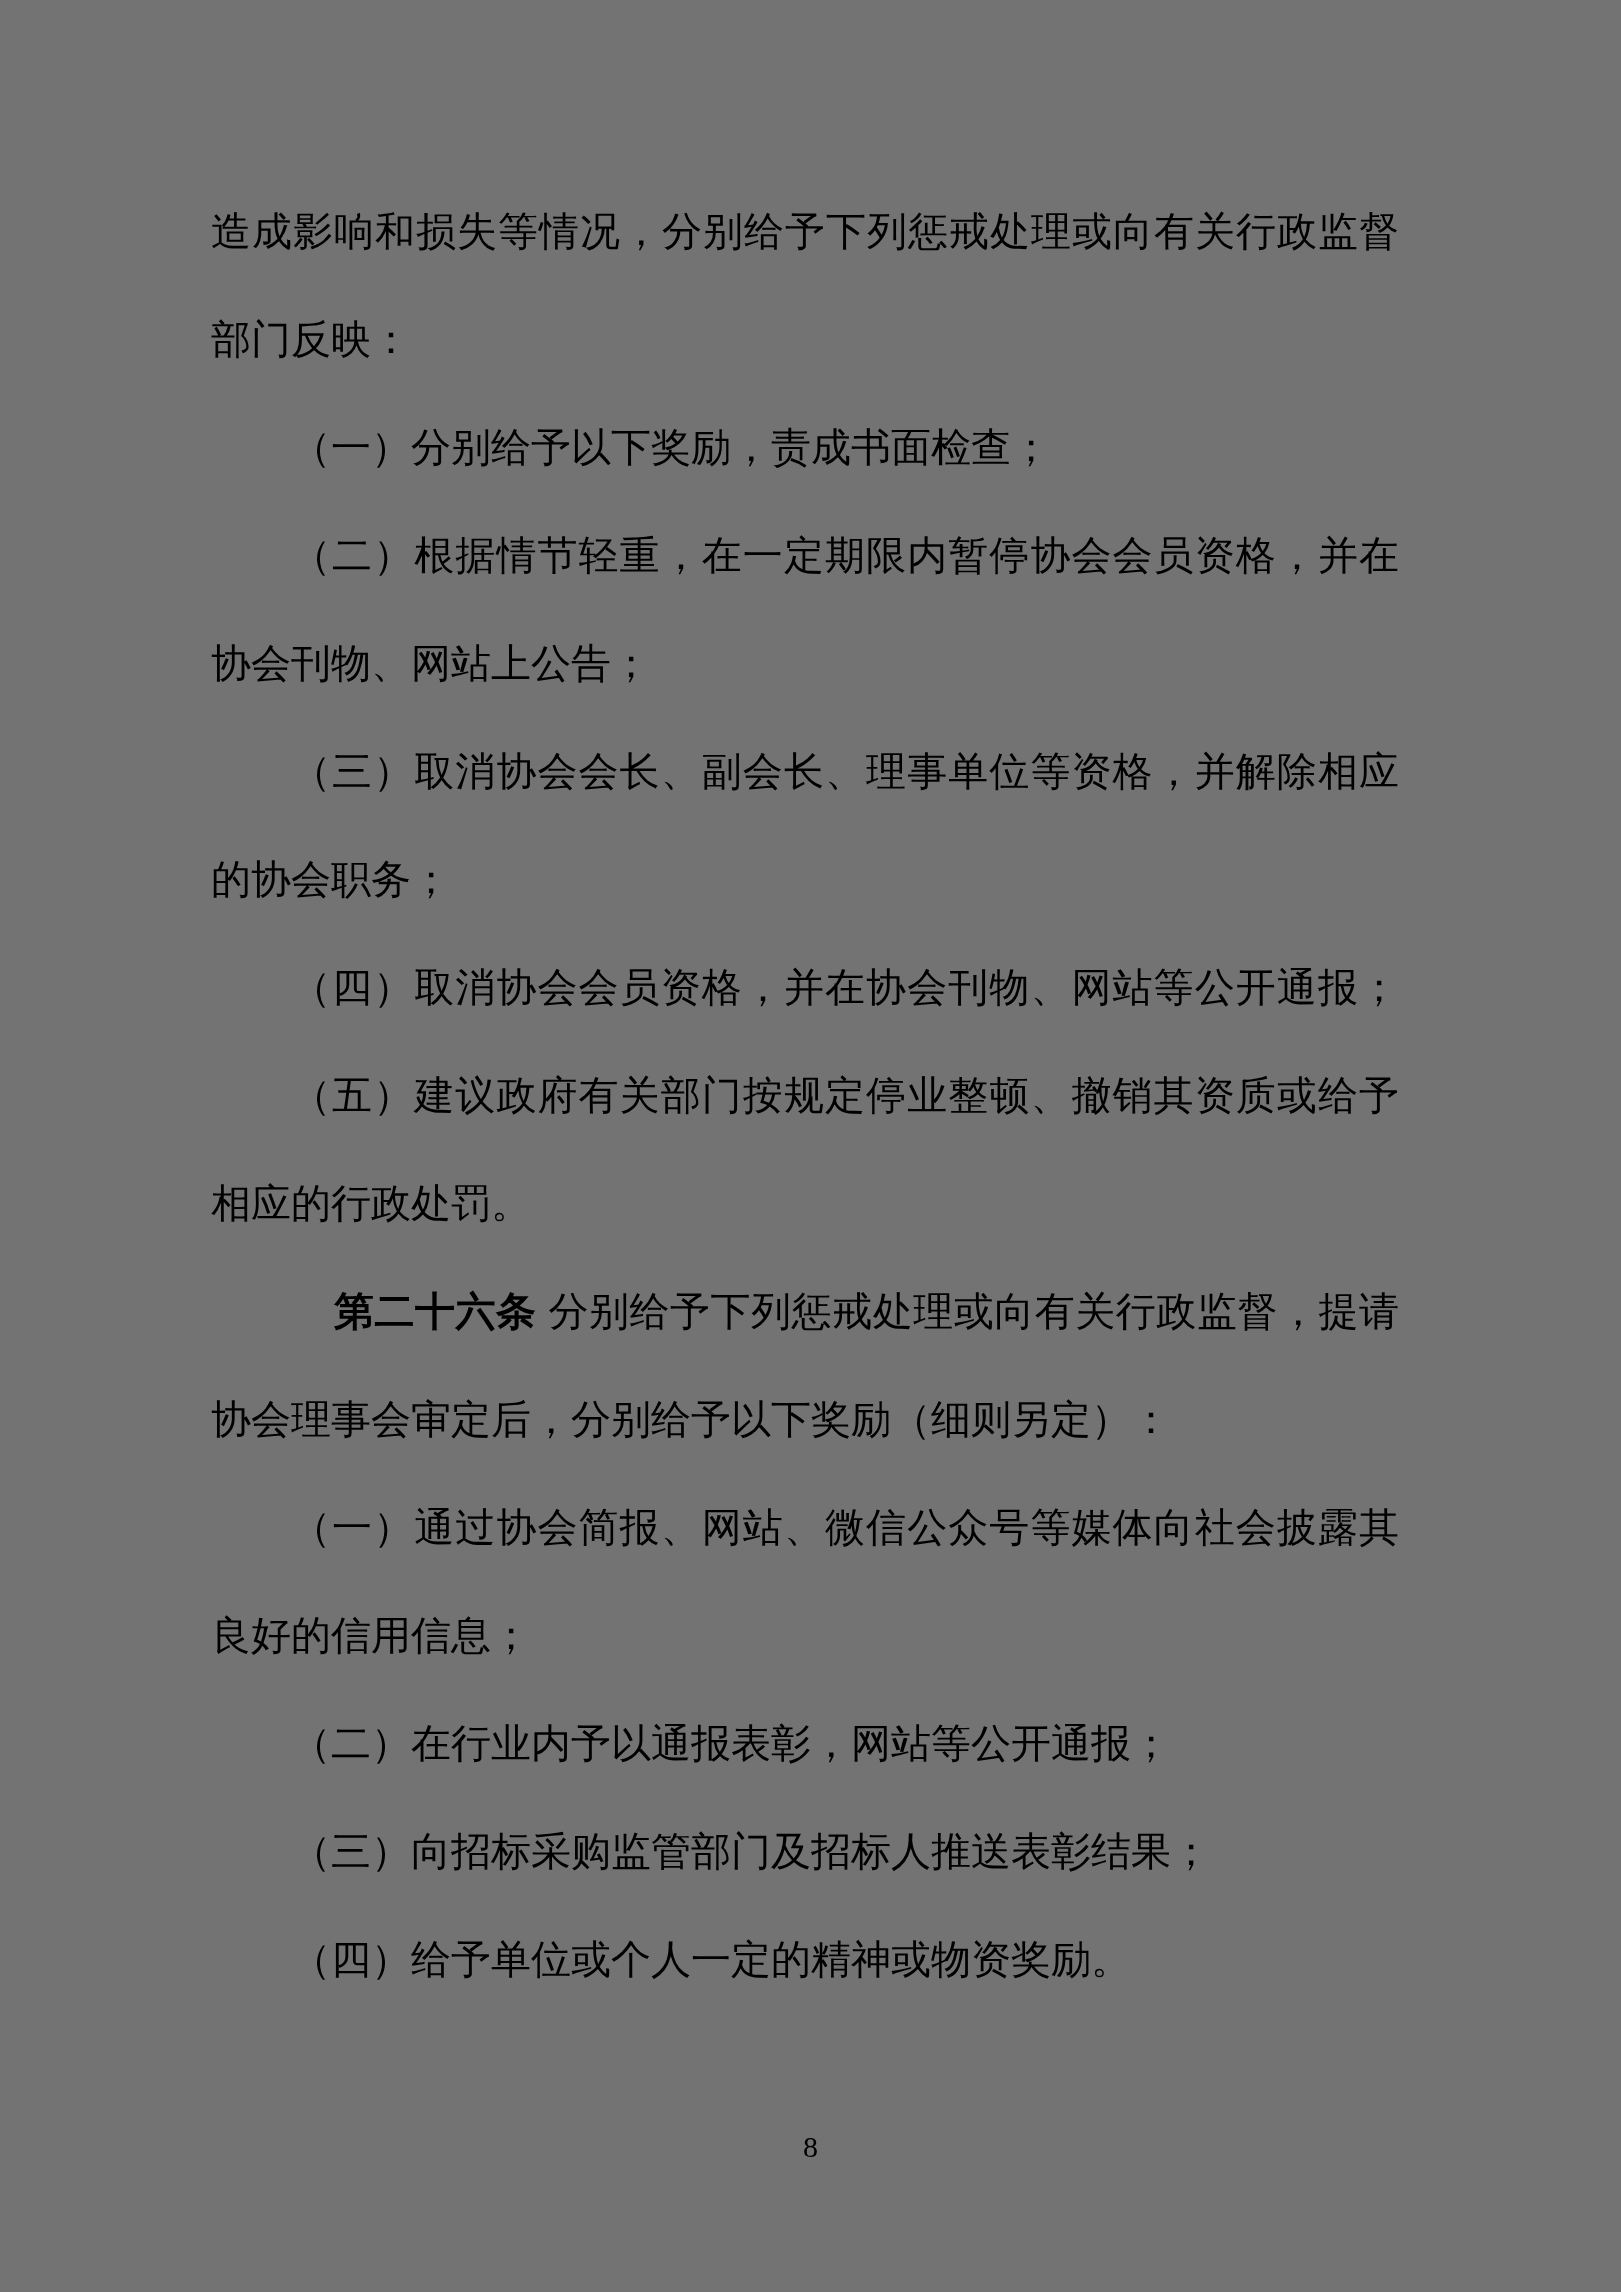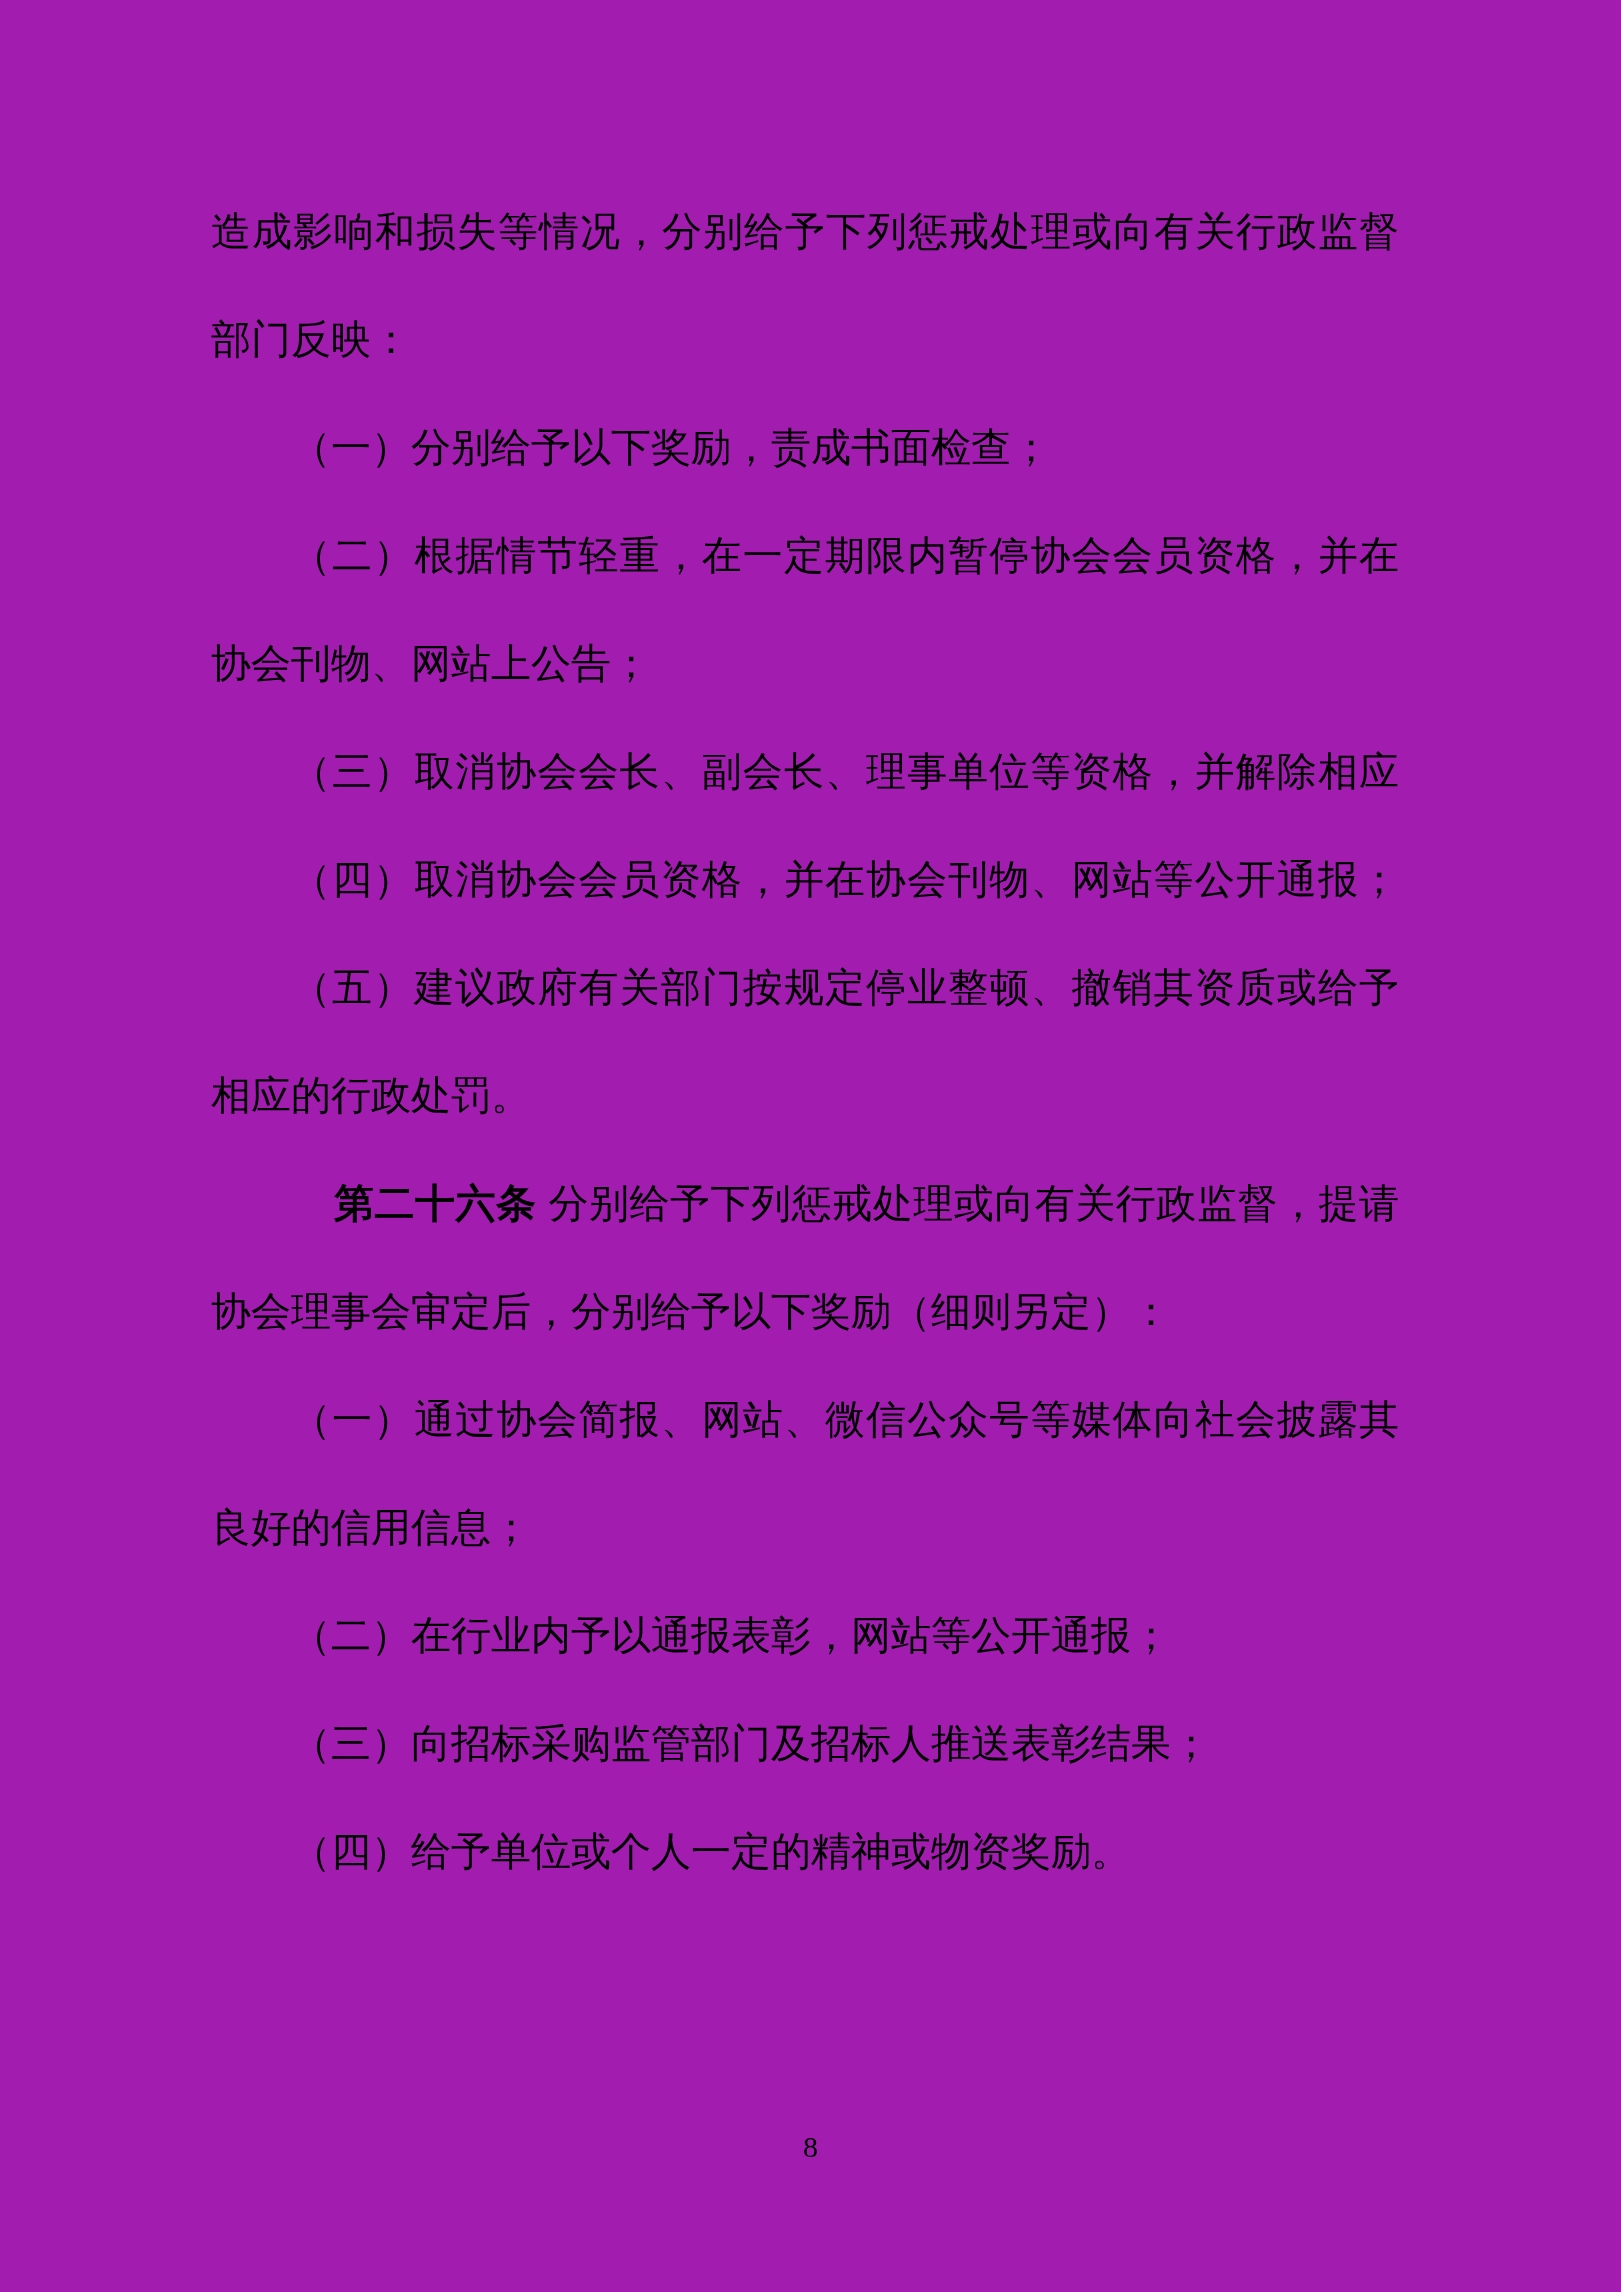--- a/index.html
+++ b/index.html
@@ -4,21 +4,21 @@
 <style>
   html, body {
     margin: 0;
     padding: 0;
     background: #ffffff;
   }
   .page {
     position: relative;
     width: 1621px;
     height: 2293px;
-    background: #a21caf;
+    background: #737373;
     overflow: hidden;
     font-family: "Liberation Sans", sans-serif;
     color: #000000;
   }
   .body-text {
     position: absolute;
     left: 211px;
     top: 177px;
     width: 1188px;
   }
@@ -59,20 +59,21 @@
 <body>
 
 <div class="page">
   <div class="body-text">
     <div class="line fill">造成影响和损失等情况，分别给予下列惩戒处理或向有关行政监督</div>
     <div class="line">部门反映：</div>
     <div class="line indent">（一）分别给予以下奖励，责成书面检查；</div>
     <div class="line indent fill">（二）根据情节轻重，在一定期限内暂停协会会员资格，并在</div>
     <div class="line">协会刊物、网站上公告；</div>
     <div class="line indent fill">（三）取消协会会长、副会长、理事单位等资格，并解除相应</div>
+    <div class="line">的协会职务；</div>
     <div class="line indent fill">（四）取消协会会员资格，并在协会刊物、网站等公开通报；</div>
     <div class="line indent fill">（五）建议政府有关部门按规定停业整顿、撤销其资质或给予</div>
     <div class="line">相应的行政处罚。</div>
     <div class="line indent fill">
       <span class="article-term">第二十六条</span><span>分别给予下列惩戒处理或向有关行政监督，提请</span>
     </div>
     <div class="line">协会理事会审定后，分别给予以下奖励（细则另定）：</div>
     <div class="line indent fill">（一）通过协会简报、网站、微信公众号等媒体向社会披露其</div>
     <div class="line">良好的信用信息；</div>
     <div class="line indent">（二）在行业内予以通报表彰，网站等公开通报；</div>

